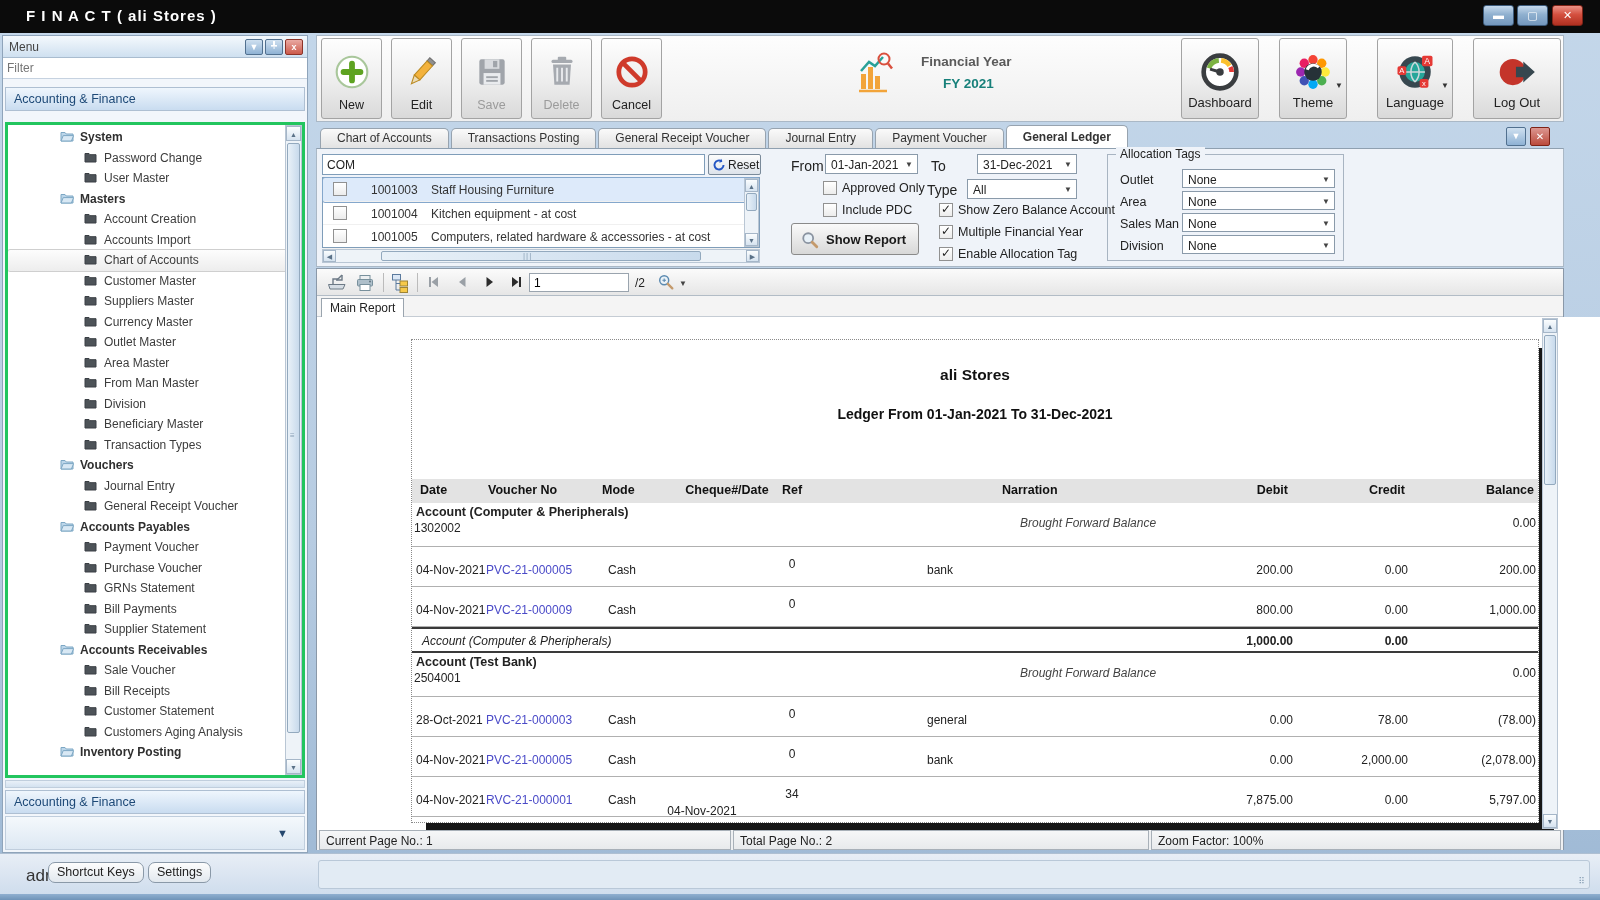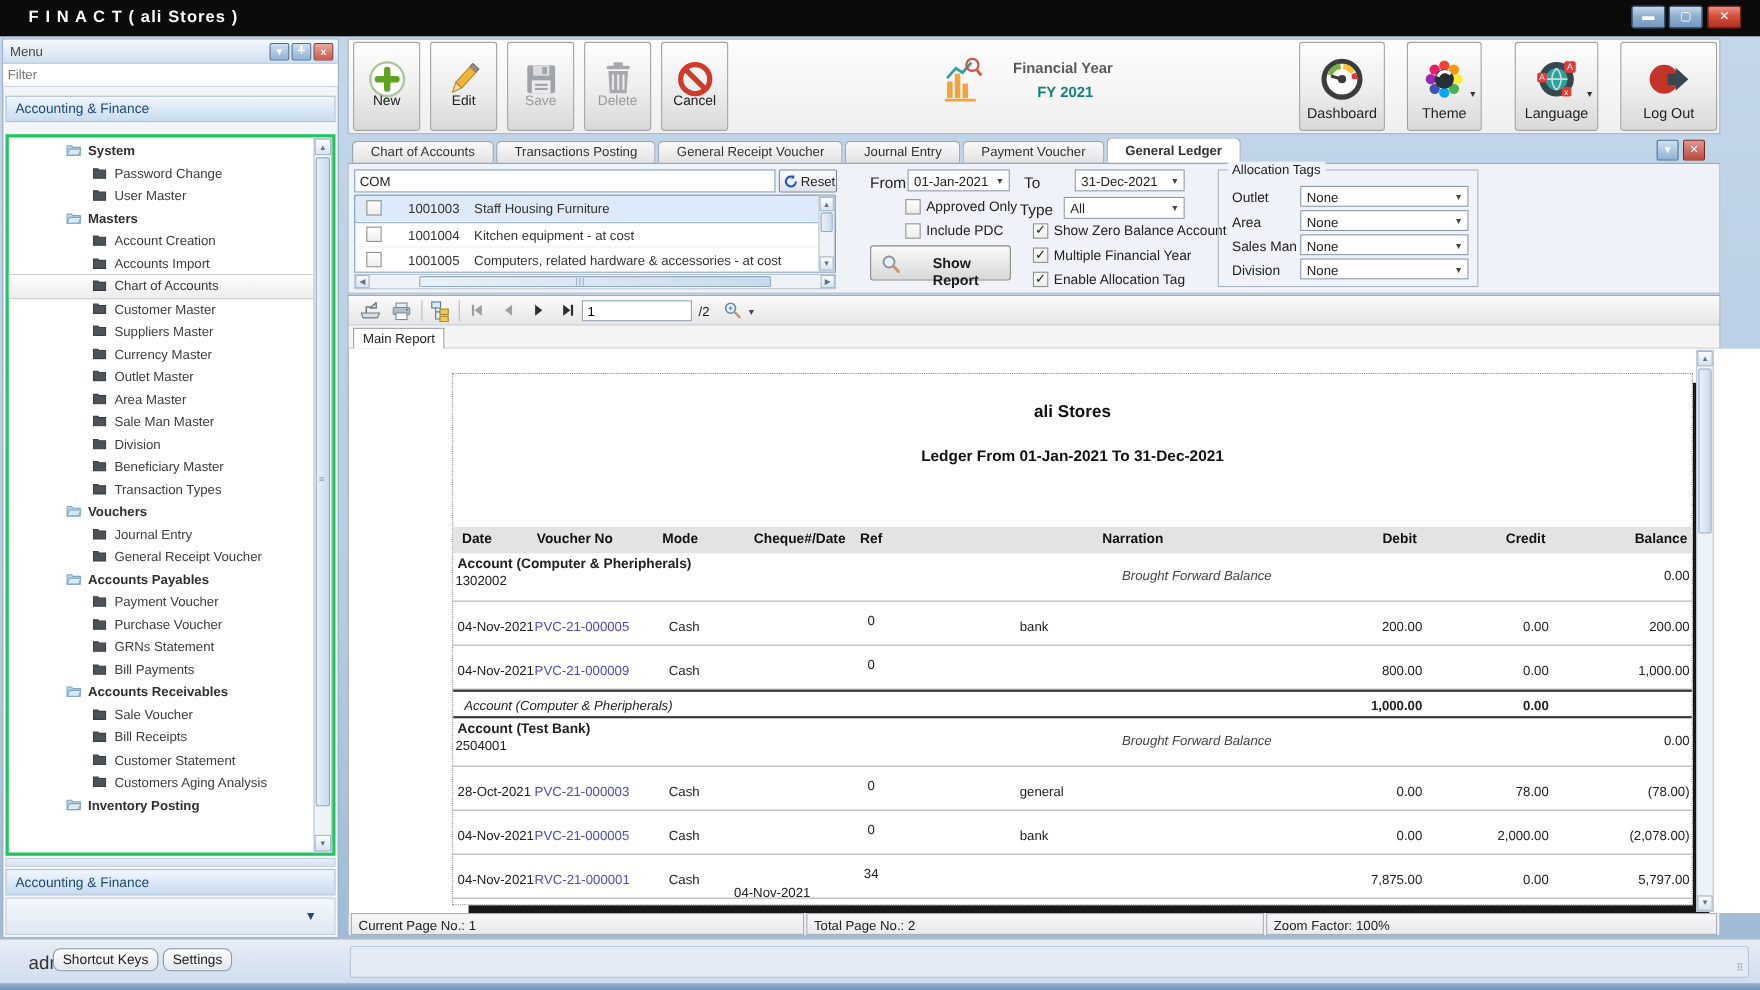--- a/index.html
+++ b/index.html
@@ -40,21 +40,21 @@
   .sb-grip { position:absolute; color:#8aa0b6; font-size:8px; letter-spacing:1px; }
   .splitter { position:absolute; left:2px; top:744px; width:300px; height:8px; background:linear-gradient(180deg,#e9f0f8,#d4e2f0); border:1px solid #c0cedd; }
   .lp-bottom-empty { position:absolute; left:2px; top:780px; width:300px; height:34px; background:linear-gradient(180deg,#f4f8fc,#dde8f3); border:1px solid #c0cedd; }
   .lp-bottom-empty .chev { position:absolute; right:16px; top:10px; color:#24476e; font-size:11px; }
 
   
   .toolbar { position:absolute; left:316px; top:35px; width:1248px; height:87px; background:linear-gradient(180deg,#fdfdfd,#efefef); border:1px solid #aab8c6; }
   .tbtn { position:absolute; top:2px; width:61px; height:81px; border:1px solid #a3a3a3; border-radius:3px;
           background:linear-gradient(180deg,#fefefe 0%,#ededed 55%,#d9d9d9 100%); text-align:center; }
   .tbtn .ticon { position:absolute; left:50%; top:14px; transform:translateX(-50%); width:38px; height:38px; }
-  .tbtn .tlabel { position:absolute; left:0; bottom:20px; width:100%; font-size:12.5px; color:#222; }
+  .tbtn .tlabel { position:absolute; left:0; bottom:6px; width:100%; font-size:12.5px; color:#222; }
   .tbtn.disabled .tlabel { color:#9b9b9b; }
   .rbtn { position:absolute; top:2px; height:81px; border:1px solid #a3a3a3; border-radius:3px;
           background:linear-gradient(180deg,#fefefe 0%,#ededed 55%,#d9d9d9 100%); text-align:center; }
   .rbtn .ticon { position:absolute; left:50%; top:12px; transform:translateX(-50%); width:42px; height:42px; }
   .rbtn .tlabel { position:absolute; left:0; bottom:8px; width:100%; font-size:13px; color:#222; }
   .rbtn .caret { position:absolute; right:3px; top:42px; font-size:8px; color:#333; }
   .fy { position:absolute; left:540px; top:10px; }
   .fy .fyicon { position:absolute; left:0; top:4px; width:44px; height:46px; }
   .fy .fyl1 { position:absolute; left:64px; top:8px; width:160px; font-weight:bold; font-size:13.5px; color:#5a5a5a; }
   .fy .fyl2 { position:absolute; left:86px; top:30px; width:120px; font-weight:bold; font-size:13.5px; color:#17807a; }
@@ -86,21 +86,21 @@
   .cb.on::after { content:"✓"; position:absolute; left:1px; top:-2px; font-size:12px; font-weight:bold; color:#222; }
   .flabel { position:absolute; font-size:14px; color:#222; }
   .combo { position:absolute; height:20px; background:#fff; border:1px solid #8a9aaa; font-size:12px; color:#222; }
   .combo .cval { position:absolute; left:5px; top:3px; }
   .combo .carr { position:absolute; right:4px; top:5px; font-size:8px; color:#444; }
   .fcheck { position:absolute; font-size:12.5px; color:#222; }
   .fcheck .cb { vertical-align:-3px; margin-right:5px; }
   .showreport { position:absolute; left:474px; top:74px; width:128px; height:32px; border:1px solid #8a8a8a; border-radius:3px;
                 background:linear-gradient(180deg,#fafafa,#d8d8d8); font-weight:bold; font-size:13px; color:#1a1a1a; }
   .showreport svg { position:absolute; left:9px; top:7px; }
-  .showreport span { position:absolute; left:34px; top:8px;margin-left:22px; }
+  .showreport span { position:absolute; left:34px; top:8px; }
   .alloc { position:absolute; left:790px; top:5px; width:237px; height:107px; border:1px solid #a8b4c2; }
   .alloc legend, .alloc .legend { position:absolute; left:8px; top:-8px; background:#eff3f9; padding:0 4px; font-size:12px; color:#222; }
   .alloc .alabel { position:absolute; left:12px; font-size:12.5px; color:#222; }
   .alloc .combo { left:74px; width:153px; height:19px; }
 
   
   .viewer { position:absolute; left:316px; top:268px; width:1248px; height:582px; background:#fff; border:1px solid #8a98a8; }
   .vtoolbar { position:absolute; left:0; top:0; width:100%; height:27px; background:linear-gradient(180deg,#fbfbfb,#e6e6e6); border-bottom:1px solid #b2bcc6; }
   .vt-icon { position:absolute; top:4px; width:20px; height:20px; }
   .vt-sep { position:absolute; top:4px; width:1px; height:19px; background:#bbb; }
@@ -278,21 +278,21 @@
               <path d="M1 1.5h4l1 1.2h6V10H1z" fill="#4d5358" stroke="#3a3f44"></path>
             </svg>
           </span><span>Area Master</span>
         </div>
 
         <div class="trow i">
           <span class="ficon">
             <svg width="13" height="11" viewBox="0 0 13 11">
               <path d="M1 1.5h4l1 1.2h6V10H1z" fill="#4d5358" stroke="#3a3f44"></path>
             </svg>
-          </span><span>Sale Man Master</span>
+          </span><span>From Man Master</span>
         </div>
 
         <div class="trow i">
           <span class="ficon">
             <svg width="13" height="11" viewBox="0 0 13 11">
               <path d="M1 1.5h4l1 1.2h6V10H1z" fill="#4d5358" stroke="#3a3f44"></path>
             </svg>
           </span><span>Division</span>
         </div>
 
@@ -371,20 +371,27 @@
         </div>
 
         <div class="trow i">
           <span class="ficon">
             <svg width="13" height="11" viewBox="0 0 13 11">
               <path d="M1 1.5h4l1 1.2h6V10H1z" fill="#4d5358" stroke="#3a3f44"></path>
             </svg>
           </span><span>Bill Payments</span>
         </div>
 
+        <div class="trow i">
+          <span class="ficon">
+            <svg width="13" height="11" viewBox="0 0 13 11">
+              <path d="M1 1.5h4l1 1.2h6V10H1z" fill="#4d5358" stroke="#3a3f44"></path>
+            </svg>
+          </span><span>Supplier Statement</span>
+        </div>
 
 
         <div class="trow g">
           <span class="ficon">
             <svg width="14" height="11" viewBox="0 0 14 11">
               <path d="M1 1.5h4l1.3 1.5H13V10H1z" fill="#bcd6ea" stroke="#7da7c4"></path>
               <path d="M3.2 4.6h10.4L11.4 10H1z" fill="#d8e8f4" stroke="#7da7c4"></path>
             </svg>
           </span><span>Accounts Receivables</span>
         </div>

